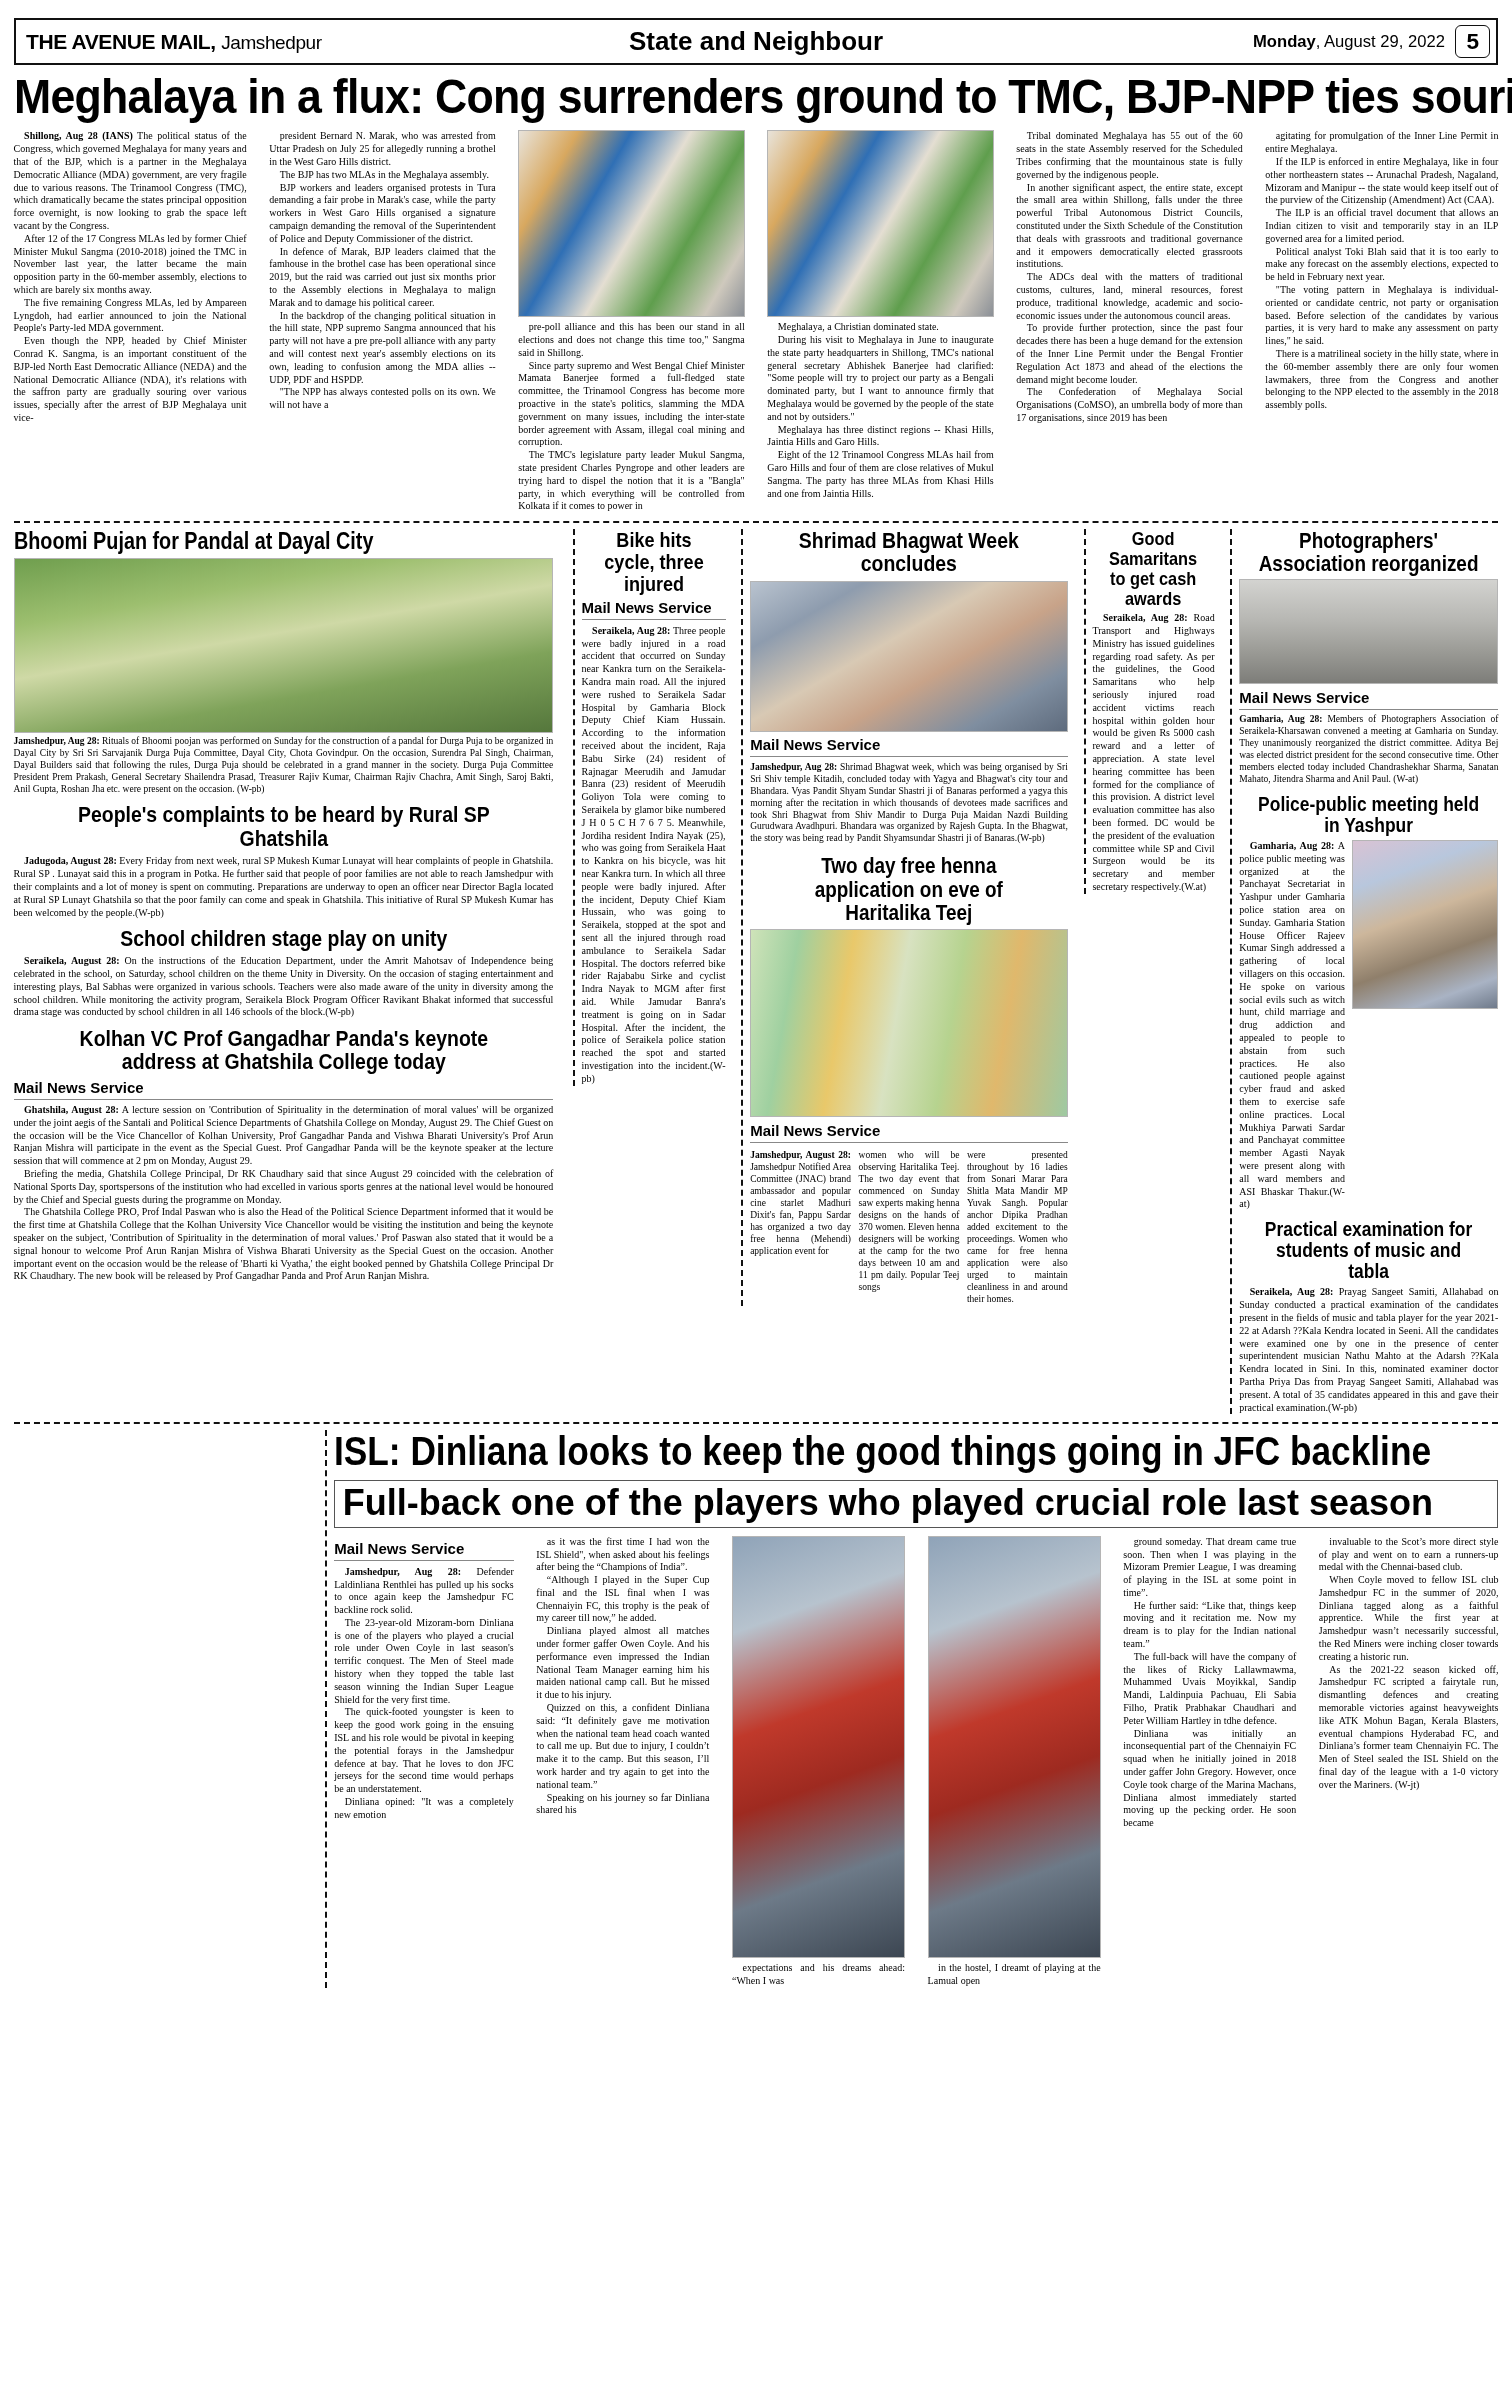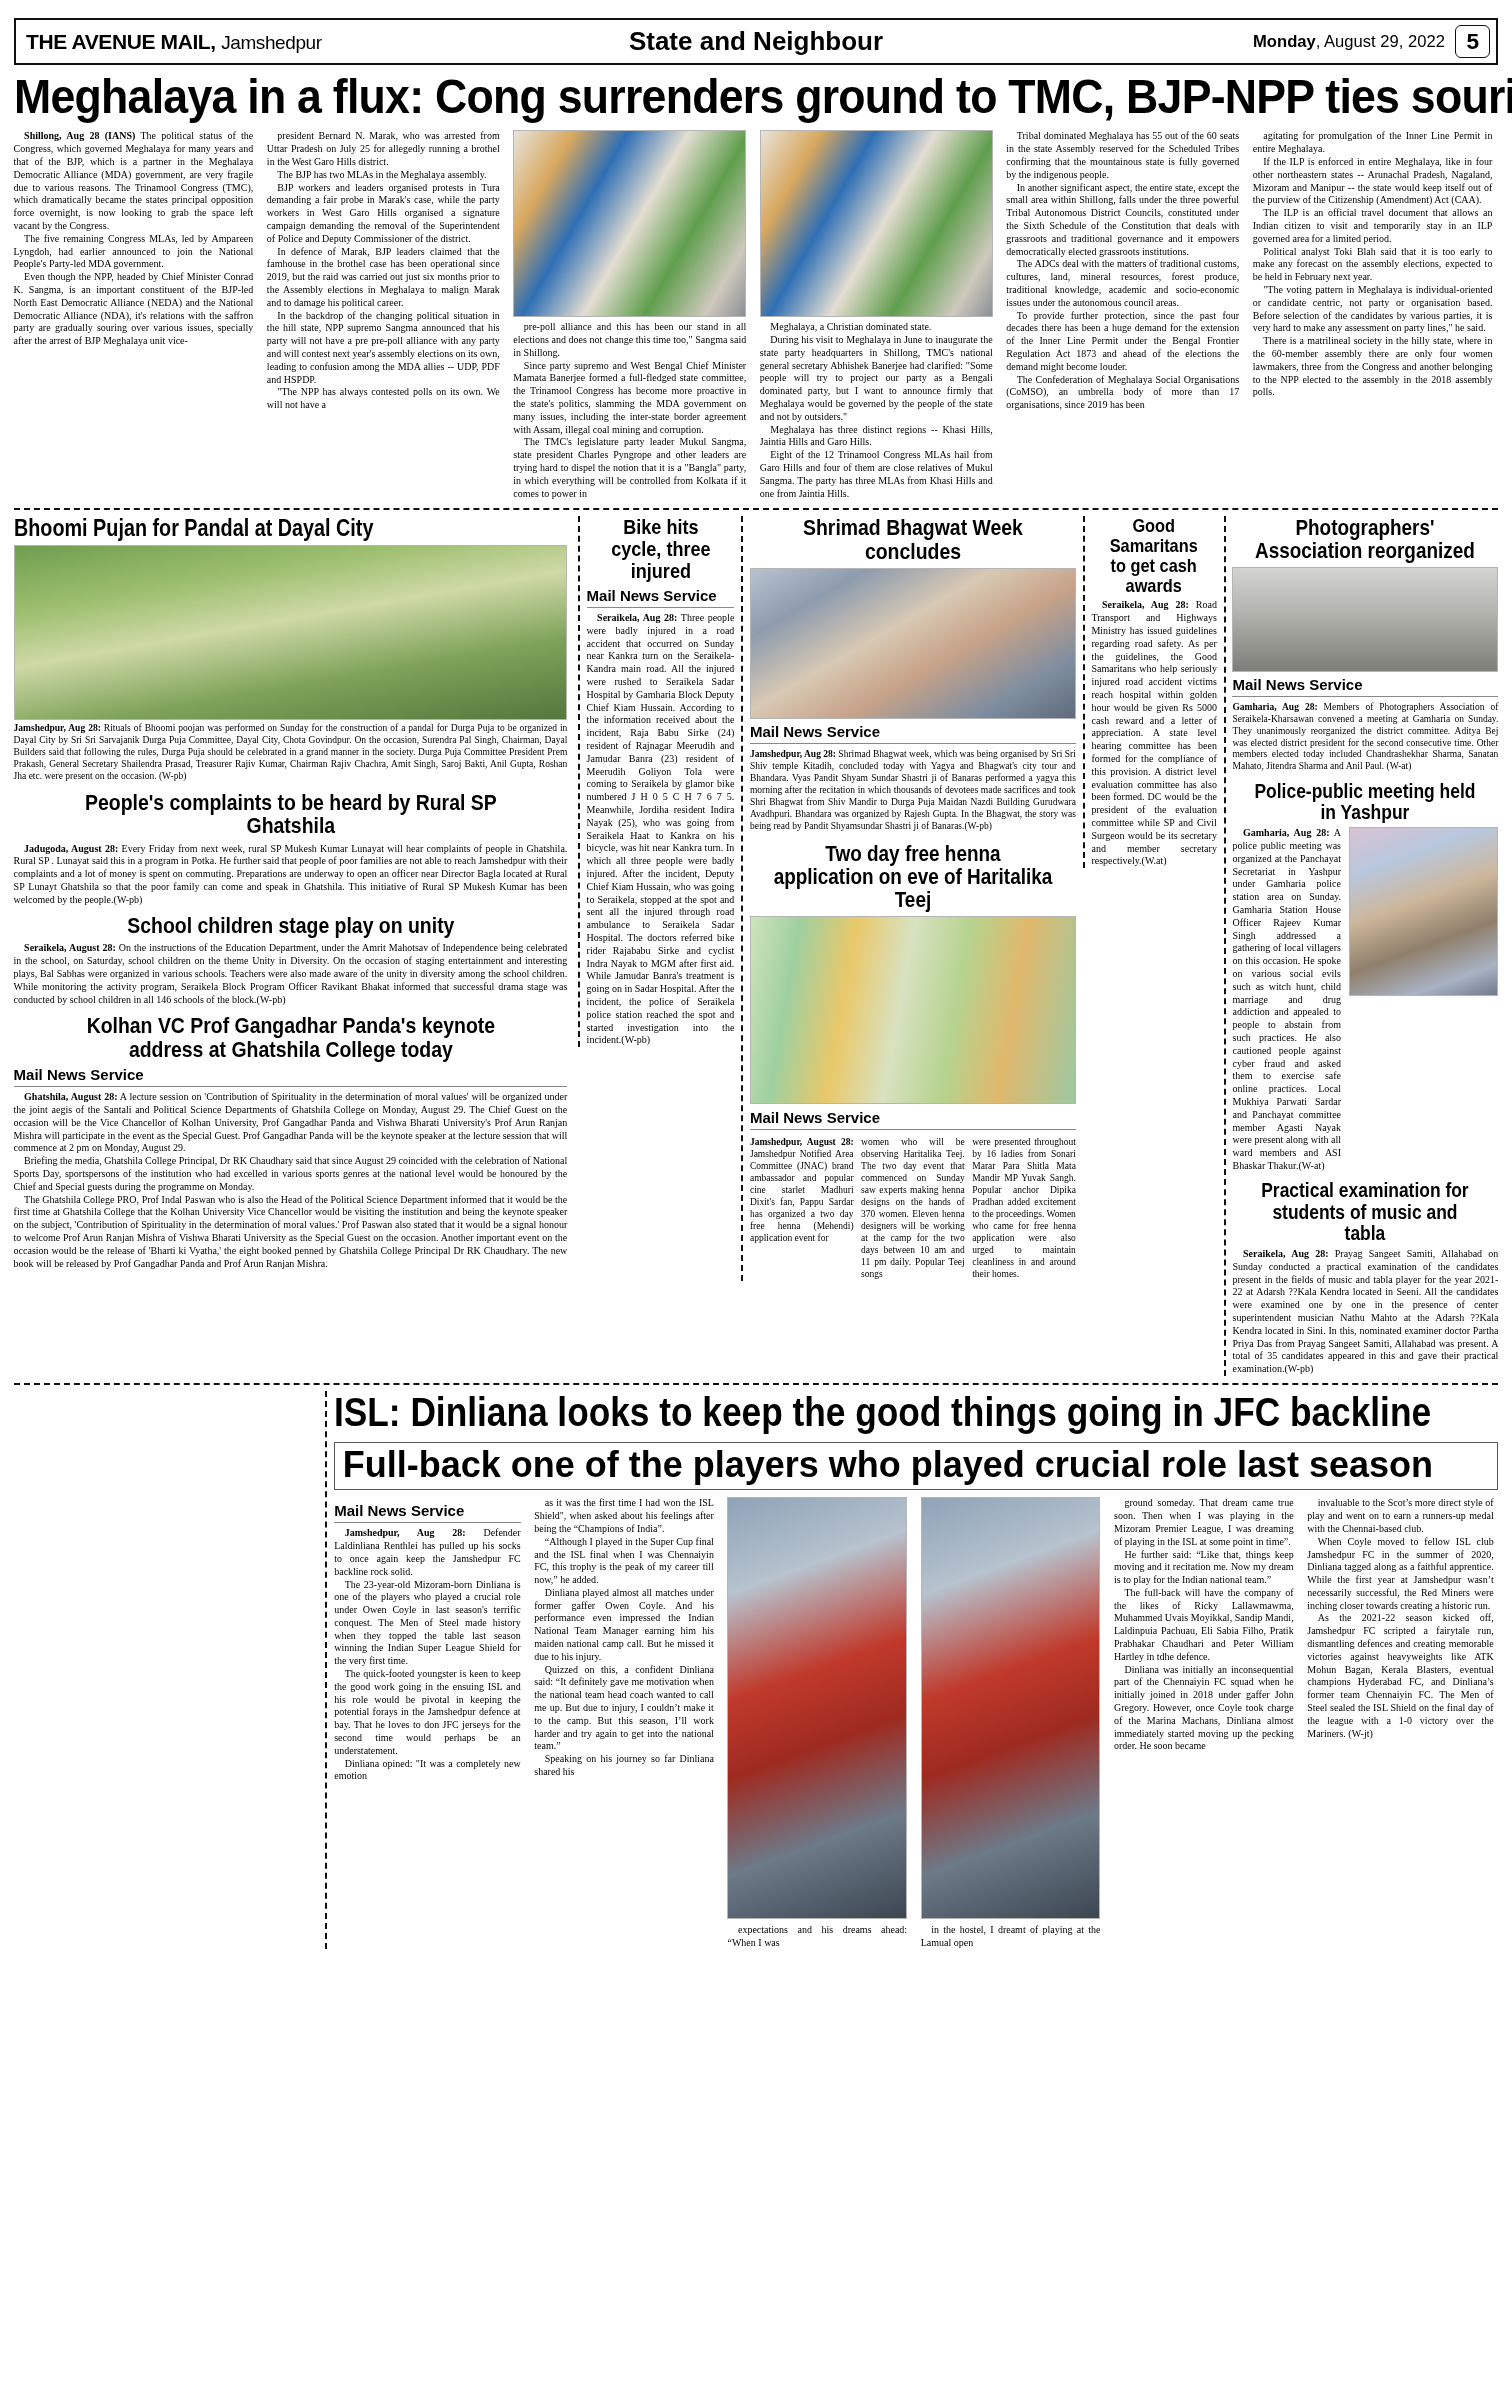--- a/index.html
+++ b/index.html
@@ -61,21 +61,21 @@
   .mns { font-family:"Liberation Sans", sans-serif; font-weight:bold; font-size:15px; margin:4.5px 0 3px 0; }
   .mns-rule { border-bottom:1.5px solid #888; margin-bottom:4.5px; }
 
   .dash-h { border-top:2.3px dashed #111; margin:7.5px 0 6px 0; }
   .dash-v { border-left:2.3px dashed #111; }
 
   .photo { width:100%; background:#cfcfcf; display:block; position:relative; overflow:hidden; border:0.8px solid #b5b5b5; }
   .caption { font-family:"Liberation Serif", serif; font-size:9.5px; line-height:1.26; text-align:justify; margin-top:3px; }
   .caption b { font-weight:bold; }
 
-  .sec { display:flex; }
+  .sec { display:flex;gap:9px; }
   .sec > div { padding:0 6.8px; }
 
   .box-sub {
     border:1.5px solid #555;
     font-family:"Liberation Sans", sans-serif;
     font-weight:bold;
     font-size:36px;
     padding:3.8px 7.5px 6px 7.5px;
     margin:7.5px 0 7.5px 0;
     line-height:1;
@@ -109,20 +109,21 @@
     </div>
   </div>
 
   <div class="lead-head">Meghalaya in a flux: Cong surrenders ground to TMC, BJP-NPP ties souring</div>
 
   <div class="sec" style="align-items:flex-start;">
 
     <div style="width:16.6%;padding-left:0;">
       <div class="body-txt">
           <p><b>Shillong, Aug 28 (IANS)</b> The political status of the Congress, which governed Meghalaya for many years and that of the BJP, which is a partner in the Meghalaya Democratic Alliance (MDA) government, are very fragile due to various reasons. The Trinamool Congress (TMC), which dramatically became the states principal opposition force overnight, is now looking to grab the space left vacant by the Congress.</p>
+          <p>After 12 of the 17 Congress MLAs led by former Chief Minister Mukul Sangma (2010-2018) joined the TMC in November last year, the latter became the main opposition party in the 60-member assembly, elections to which are barely six months away.</p>
           <p>The five remaining Congress MLAs, led by Ampareen Lyngdoh, had earlier announced to join the National People's Party-led MDA government.</p>
           <p>Even though the NPP, headed by Chief Minister Conrad K. Sangma, is an important constituent of the BJP-led North East Democratic Alliance (NEDA) and the National Democratic Alliance (NDA), it's relations with the saffron party are gradually souring over various issues, specially after the arrest of BJP Meghalaya unit vice-</p>
         </div>
     </div>
 
     <div style="width:16.6%;">
       <div class="body-txt">
           <p>president Bernard N. Marak, who was arrested from Uttar Pradesh on July 25 for allegedly running a brothel in the West Garo Hills district.</p>
           <p>The BJP has two MLAs in the Meghalaya assembly.</p>
           <p>BJP workers and leaders organised protests in Tura demanding a fair probe in Marak's case, while the party workers in West Garo Hills organised a signature campaign demanding the removal of the Superintendent of Police and Deputy Commissioner of the district.</p>

